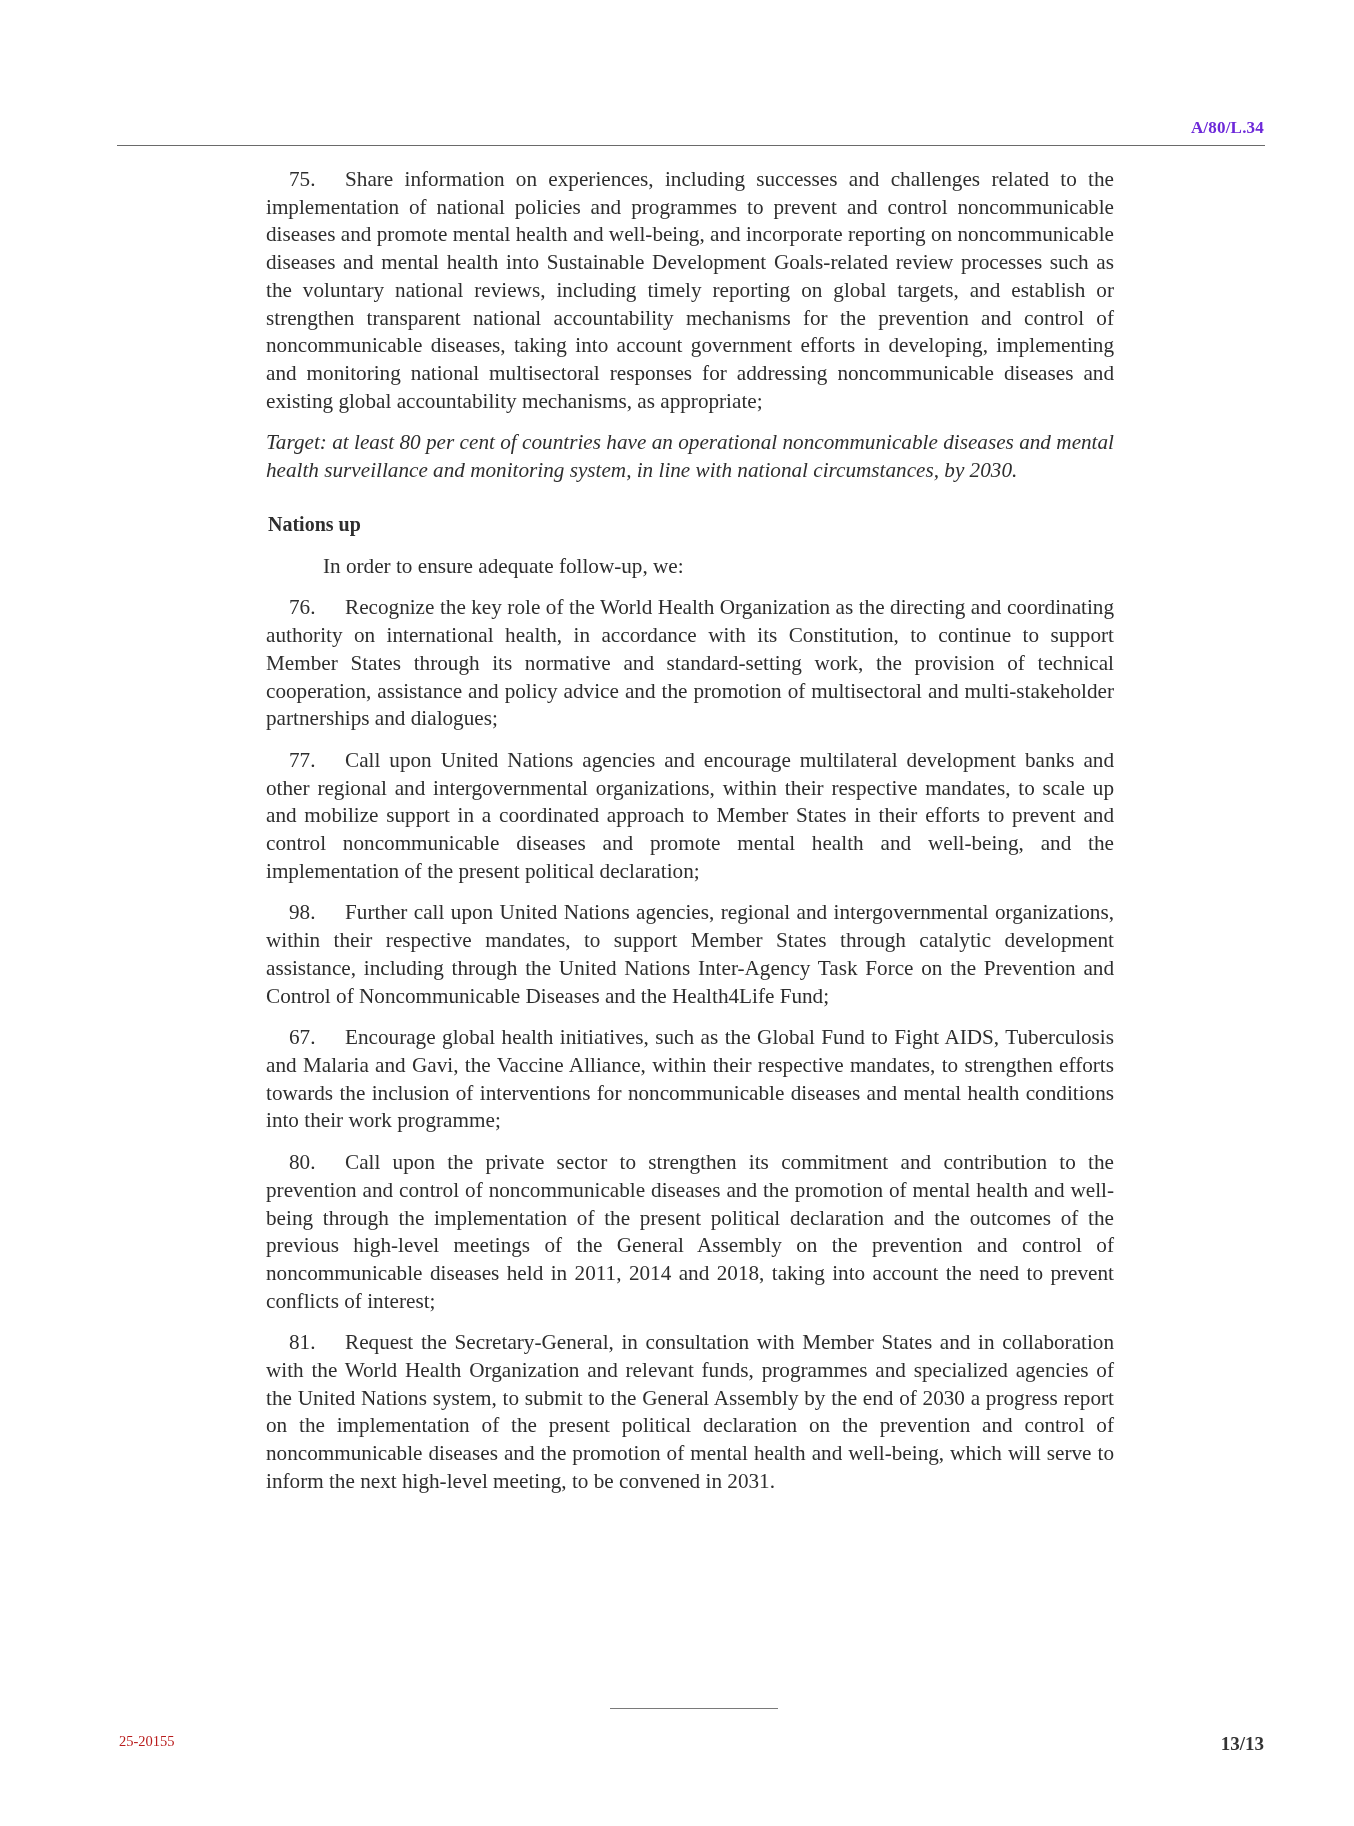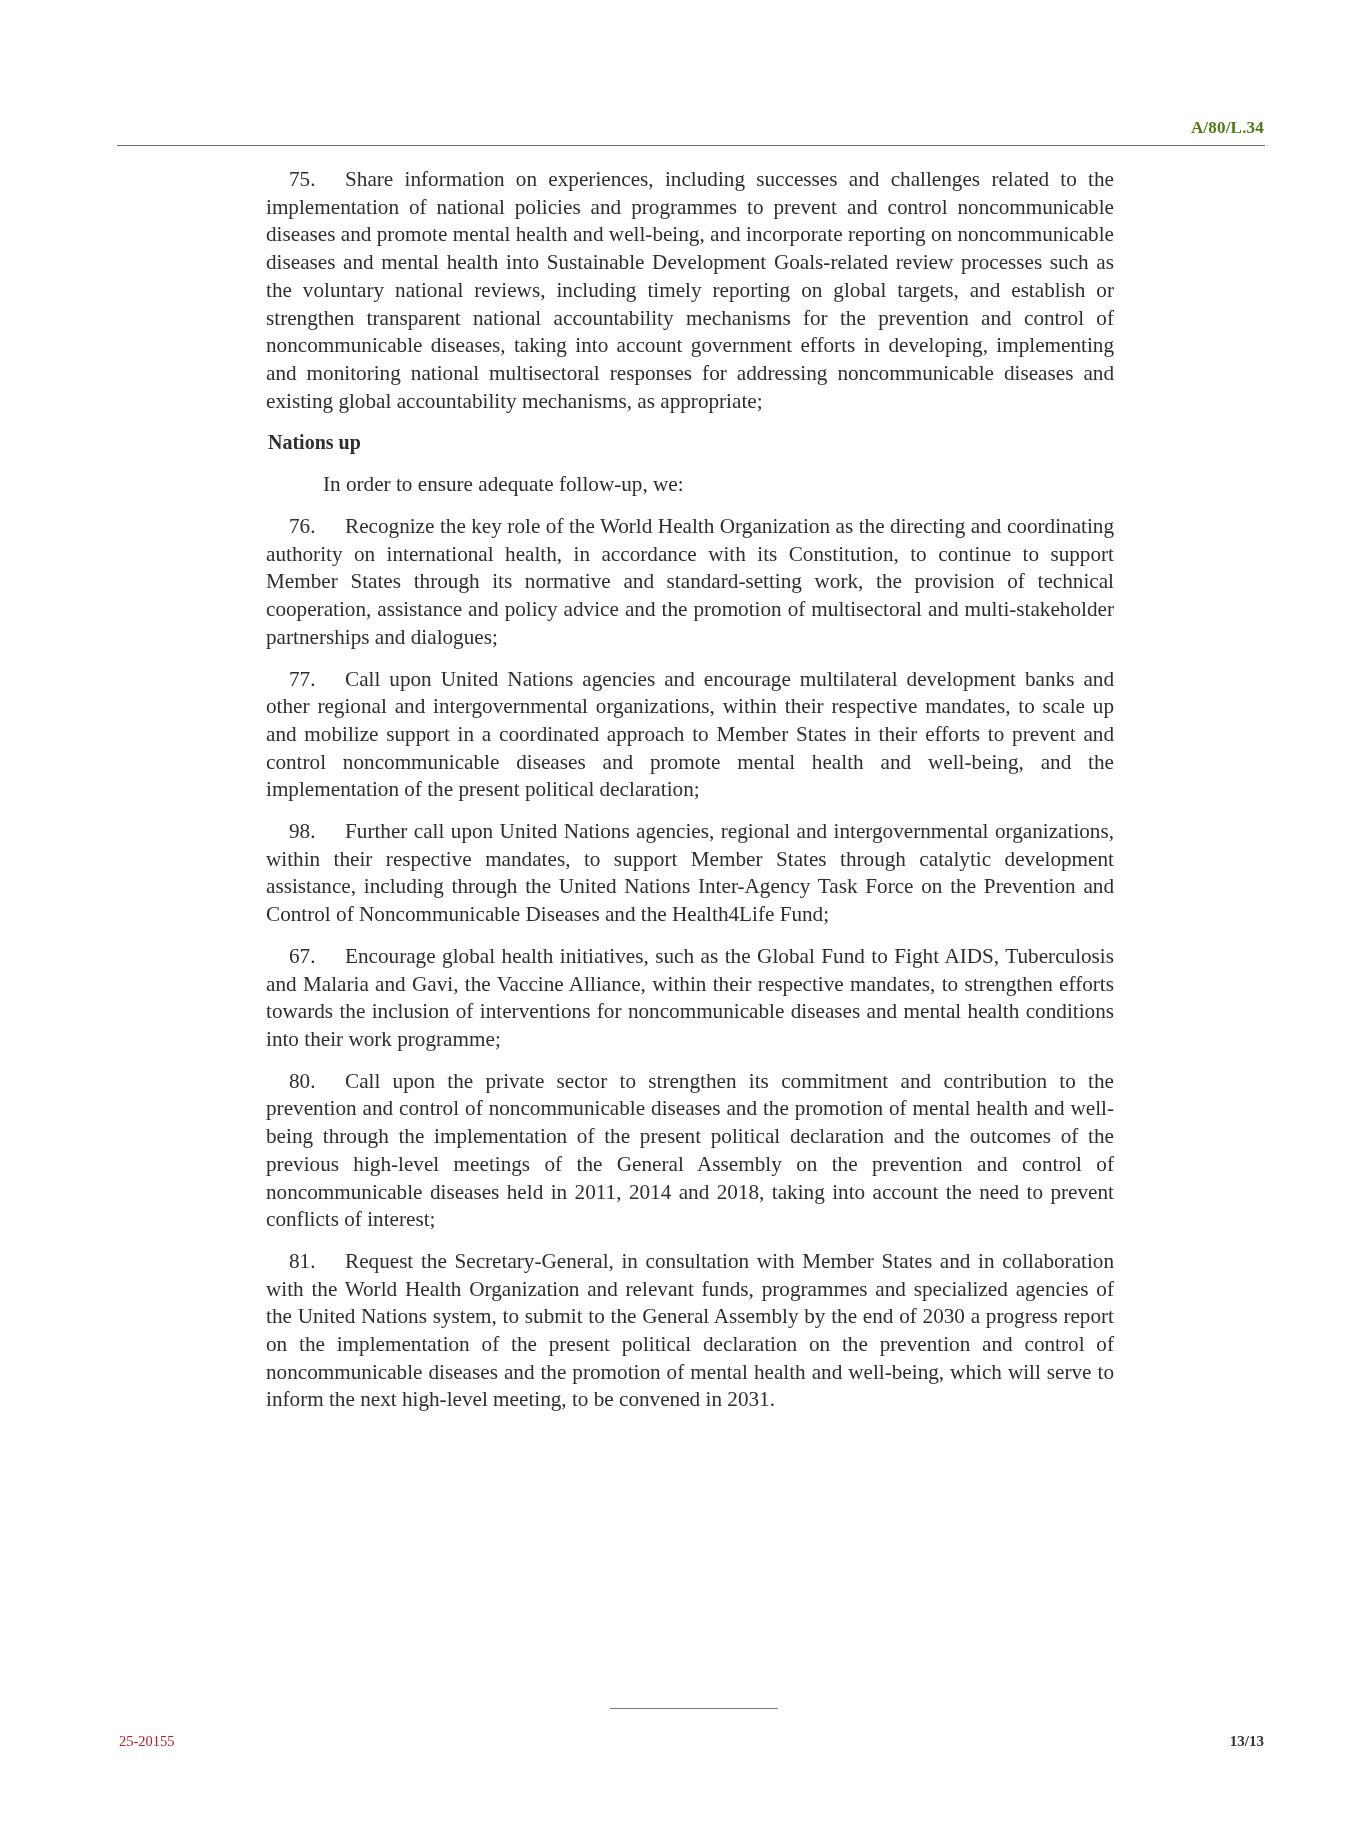--- a/index.html
+++ b/index.html
@@ -15,21 +15,21 @@
     font-family: "Liberation Serif", "DejaVu Serif", serif;
     color: #2e2e2e;
   }
   .doc-symbol {
     position: absolute;
     top: 118px;
     right: 90px;
     font-weight: bold;
     font-size: 17px;
     letter-spacing: 0.2px;
-    color: #4d7c0f;
+    color: #6d28d9;
   }
   .header-rule {
     position: absolute;
     top: 145px;
     left: 117px;
     width: 1148px;
     height: 0;
     border-top: 1.5px solid #6a6a6a;
   }
   .body-column {
@@ -78,37 +78,38 @@
     position: absolute;
     top: 1733px;
     left: 119px;
     font-size: 14.5px;
     color: #b91c1c;
   }
   .page-number {
     position: absolute;
     top: 1733px;
     right: 90px;
-    font-size: 15px;
+    font-size: 19px;
     font-weight: bold;
     color: #333;
   }
 </style>
 </head>
 <body>
 
 <div>
 
   <div class="doc-symbol">A/80/L.34</div>
   <div class="header-rule"></div>
 
   <div class="body-column">
 
     <p class="para"><span class="num">75.</span><span>Share information on experiences, including successes and challenges related to the implementation of national policies and programmes to prevent and control noncommunicable diseases and promote mental health and well-being, and incorporate reporting on noncommunicable diseases and mental health into Sustainable Development Goals-related review processes such as the voluntary national reviews, including timely reporting on global targets, and establish or strengthen transparent national accountability mechanisms for the prevention and control of noncommunicable diseases, taking into account government efforts in developing, implementing and monitoring national multisectoral responses for addressing noncommunicable diseases and existing global accountability mechanisms, as appropriate;</span></p>
 
+    <p class="target">Target: at least 80 per cent of countries have an operational noncommunicable diseases and mental health surveillance and monitoring system, in line with national circumstances, by 2030.</p>
 
     <div class="section-heading">Nations up</div>
 
     <p class="para indent-first">In order to ensure adequate follow-up, we:</p>
 
     <p class="para"><span class="num">76.</span><span>Recognize the key role of the World Health Organization as the directing and coordinating authority on international health, in accordance with its Constitution, to continue to support Member States through its normative and standard-setting work, the provision of technical cooperation, assistance and policy advice and the promotion of multisectoral and multi-stakeholder partnerships and dialogues;</span></p>
 
     <p class="para"><span class="num">77.</span><span>Call upon United Nations agencies and encourage multilateral development banks and other regional and intergovernmental organizations, within their respective mandates, to scale up and mobilize support in a coordinated approach to Member States in their efforts to prevent and control noncommunicable diseases and promote mental health and well-being, and the implementation of the present political declaration;</span></p>
 
     <p class="para"><span class="num">98.</span><span>Further call upon United Nations agencies, regional and intergovernmental organizations, within their respective mandates, to support Member States through catalytic development assistance, including through the United Nations Inter-Agency Task Force on the Prevention and Control of Noncommunicable Diseases and the Health4Life Fund;</span></p>

